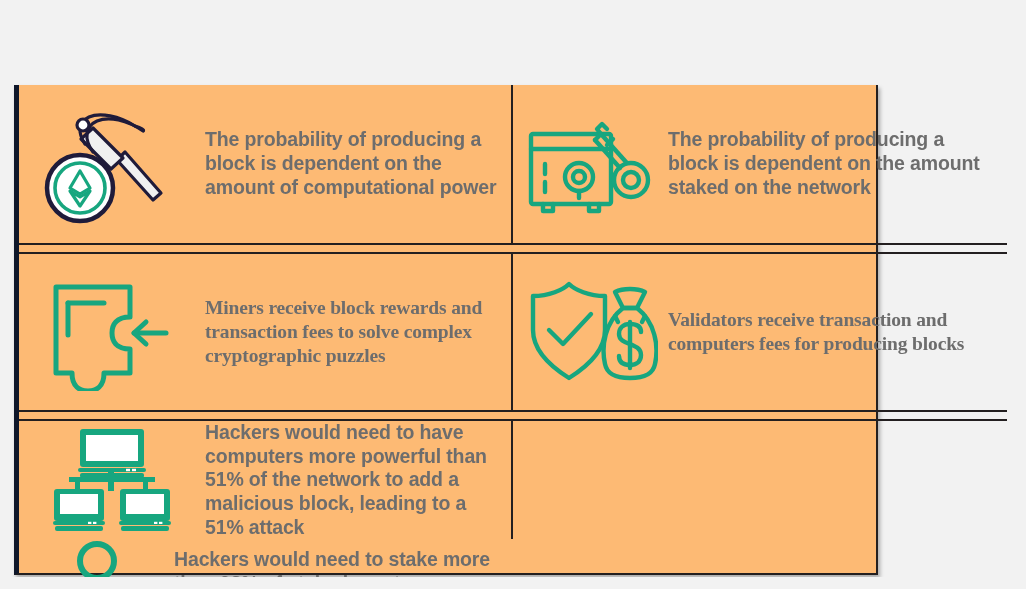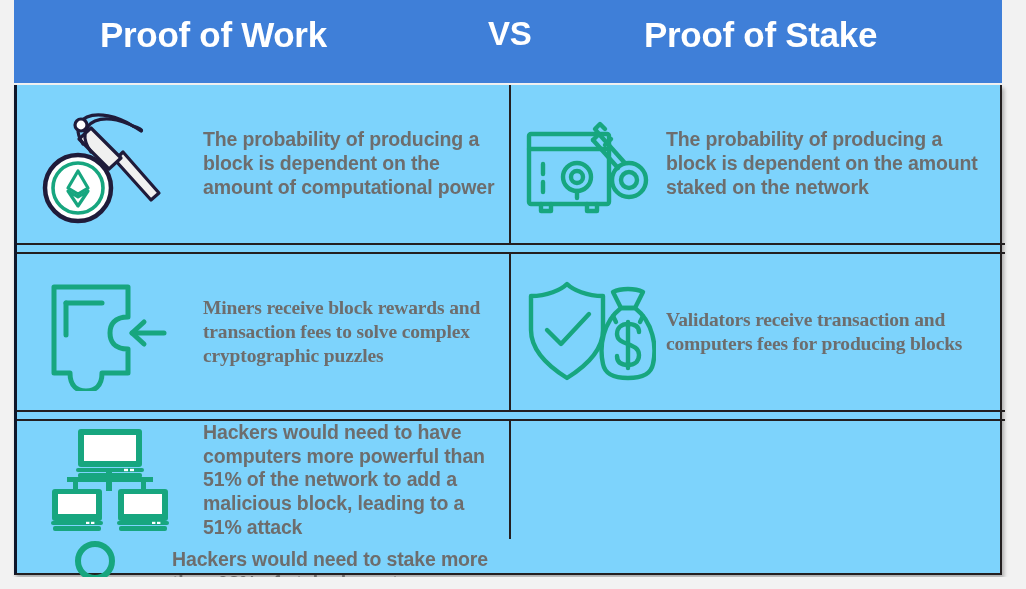--- a/index.html
+++ b/index.html
@@ -43,25 +43,25 @@
   }
   .title-pow { left: 86px;  top: 17px; }
   .title-vs  { left: 474px; top: 17px; font-size: 33px; }
   .title-pos { left: 630px; top: 17px; }
 
   
   .table {
     position: absolute;
     left: 14px;
     top: 85px;
-    width: 988px;
+    width: 864px;
     height: 490px;
-    background: #7dd3fc;
-    box-sizing: border-box;
-    border-left: 3px solid #0f172a;
+    background: #fdba74;
+    box-sizing: border-box;
+    border-left: 5px solid #0f172a;
     border-right: 2px solid #231f20;
     border-bottom: 2px solid #231f20;
     box-shadow: 2px 3px 4px rgba(0,0,0,0.30);
   }
 
   .row {
     position: absolute;
     left: 0;
     width: 988px;
     display: flex;
@@ -133,25 +133,20 @@
   svg { display: block; }
 </style>
 </head>
 <body>
 
 <div id="slide">
 
   <div class="page-left"></div>
   <div class="page-right"></div>
 
-  <div class="header">
-    <div class="header-title title-pow">Proof of Work</div>
-    <div class="header-title title-vs">VS</div>
-    <div class="header-title title-pos">Proof of Stake</div>
-  </div>
 
   <div class="table">
 
     <div class="row row-0">
 
       <div class="cell cell-left">
         <div class="icon-wrap">
           <svg width="150" height="128" viewBox="0 0 150 128">
 
             <g fill="#f0f0f0" stroke="#1f1b3a" stroke-width="3.2" stroke-linejoin="round">

